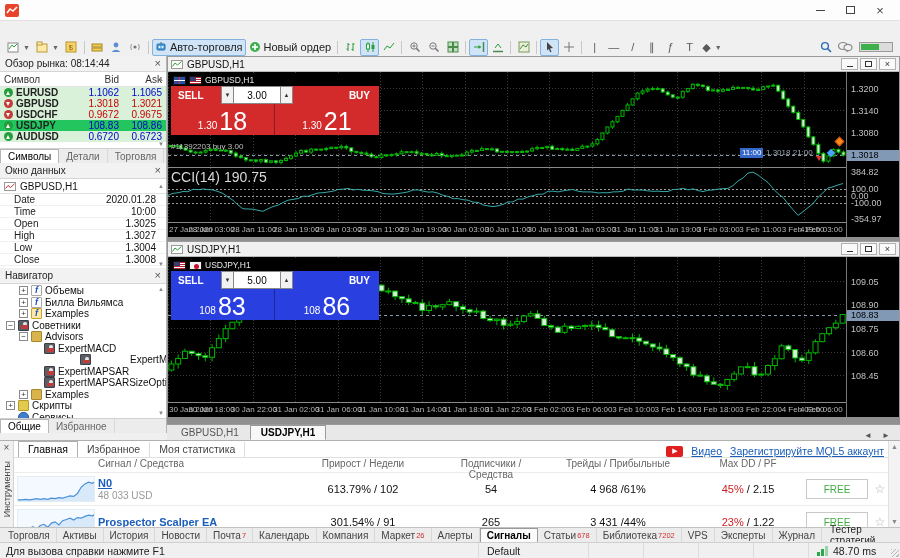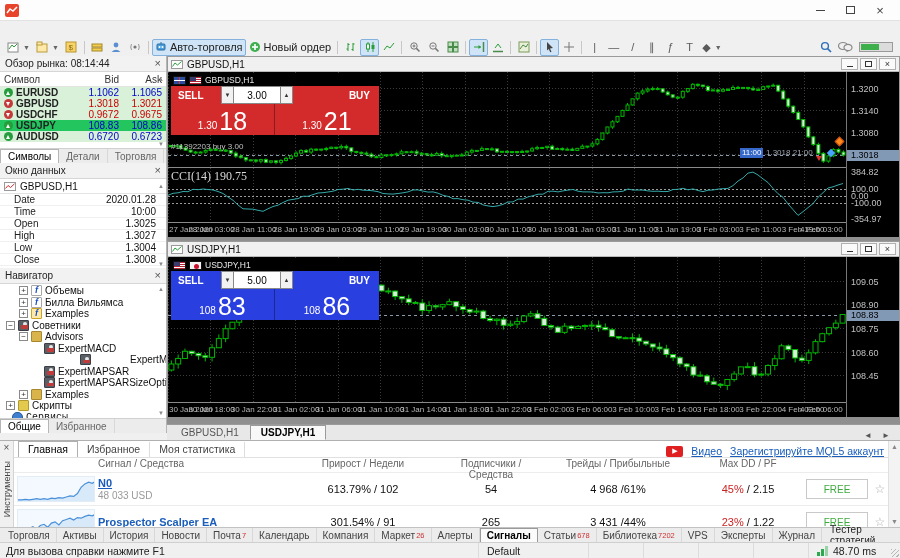--- a/index.html
+++ b/index.html
@@ -90,21 +90,21 @@
   .chart-window { position:absolute; left:0; width:733px; background:#000; border:1px solid #9a9a9a; }
   .cw-title { height:15px; background:#f0f0f0; display:flex; align-items:center; gap:4px; padding:0 3px;
     font-size:10px; color:#111; border-bottom:1px solid #b9b9b9; }
   .cw-btns { margin-left:auto; display:flex; gap:2px; }
   .cw-btn { width:17px; height:12px; border:1px solid #b0b0b0; background:#fafafa; display:flex;
     align-items:center; justify-content:center; color:#333; font-size:9px; }
   .cwb-min { width:6px; height:1px; background:#333; display:block; margin-top:5px; }
   .cwb-max { width:7px; height:6px; border:1px solid #333; display:block; }
   .pane { position:absolute; left:0; width:678px; overflow:hidden; }
   .cci-pane { border-top:1px solid #8a8a8a; }
-  .cci-label { position:absolute; left:3px; top:1px; color:#d8d8d8; font-size:12px;font-family:Liberation Serif, serif; }
+  .cci-label { position:absolute; left:3px; top:1px; color:#d8d8d8; font-size:14px; }
   .time-axis { position:absolute; left:0; width:678px; height:15px; background:#000; border-top:1px solid #8a8a8a; }
   .ta-label { position:absolute; top:2px; font-size:8px; color:#b8b8b8; white-space:nowrap; }
   .scale { position:absolute; left:678px; right:0; background:#000; border-left:1px solid #777; }
   .sc-label { position:absolute; left:4px; font-size:9px; color:#c0c0c0; white-space:nowrap; }
   .sc-badge { position:absolute; left:0; width:100%; height:11px; background:#8299b5; color:#000;
     font-size:9px; line-height:11px; padding-left:4px; }
   
   .widget { position:absolute; left:3px; top:17px; width:208px; }
   .w-head { height:12px; background:#000; display:flex; align-items:center; gap:3px; padding:0 2px;
     color:#e8e8e8; font-size:8.5px; }
@@ -557,21 +557,21 @@
         <div class="nv-row" style="padding-left: 19px;">
           <span class="nv-exp">+</span>
           <span class="nv-ico ni-experts-folder"></span>
           <span>Examples</span>
         </div>
         <div class="nv-row" style="padding-left: 6px;">
           <span class="nv-exp">+</span>
           <span class="nv-ico ni-scripts"></span>
           <span>Скрипты</span>
         </div>
-        <div class="nv-row" style=" font-family: Liberation Mono, monospace;">
+        <div class="nv-row" style="padding-left: 6px;">
           <span class="nv-exp none"></span>
           <span class="nv-ico ni-services"></span>
           <span>Сервисы</span>
         </div>
       </div>
     <div class="panel-tabs" id="nav-tabs">
         <span class="ptab active">Общие</span>
         <span class="ptab">Избранное</span>
       </div>
   </div>

